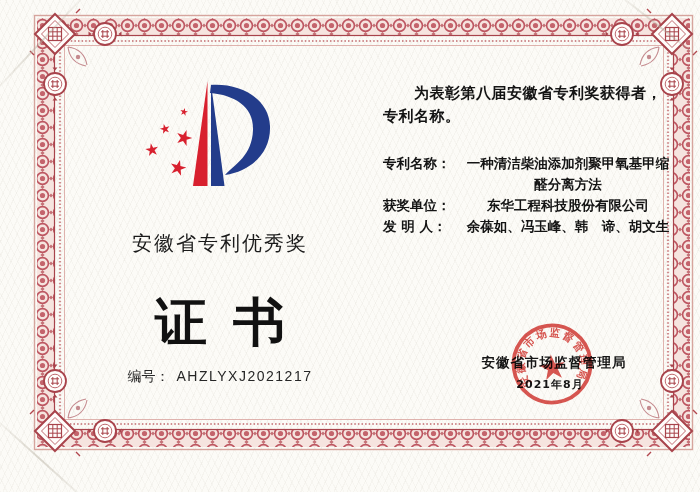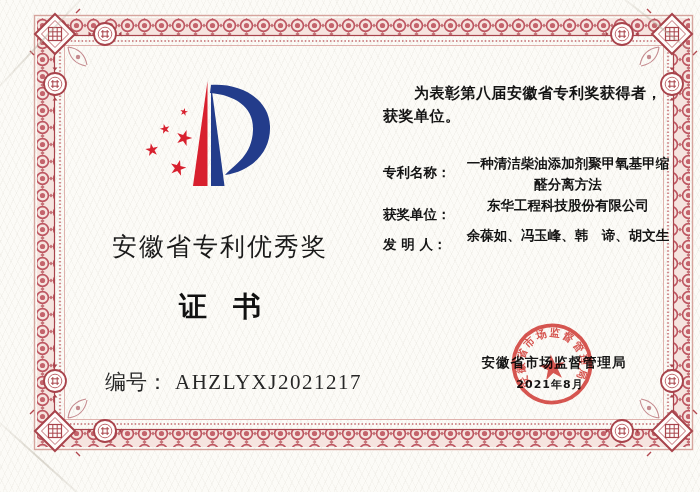--- a/index.html
+++ b/index.html
@@ -6,34 +6,34 @@
   .stage{position:relative;width:700px;height:492px;overflow:hidden;
          font-family:"DejaVu Sans",sans-serif;}
   .paper{position:absolute;inset:0;background-color:#fcfbf7;
     background-image:
       repeating-linear-gradient(115deg, rgba(205,200,188,.14) 0 1px, transparent 1px 6px),
       repeating-linear-gradient(63deg,  rgba(205,200,188,.11) 0 1px, transparent 1px 6px);
   }
   .border-frame{position:absolute;left:0;top:0;}
   .logo{position:absolute;left:140px;top:72px;}
   .award-title{position:absolute;left:108px;top:230px;width:224px;text-align:center;
-    font-family:"DejaVu Serif",serif;font-size:25px;font-weight:500;color:#1a1a1a;
+    font-family:"DejaVu Serif",serif;font-size:20px;font-weight:500;color:#1a1a1a;
     letter-spacing:2px;white-space:nowrap;}
   .cert-title{position:absolute;left:100px;top:288px;width:240px;text-align:center;
-    font-family:"DejaVu Serif",serif;font-size:28px;font-weight:800;color:#111;
+    font-family:"DejaVu Serif",serif;font-size:52px;font-weight:800;color:#111;
     letter-spacing:26px;text-indent:26px;white-space:nowrap;}
   .serial{position:absolute;left:105px;top:368px;width:230px;text-align:center;
-    font-family:Liberation Serif, serif;font-size:21px;color:#262626;white-space:nowrap;}
+    font-family:Liberation Sans, sans-serif;font-size:14px;color:#262626;white-space:nowrap;}
   .serial .serial-num{letter-spacing:1.5px;margin-left:7px;}
   .right-block{position:absolute;left:383px;top:82px;width:290px;color:#141414;}
   .citation{margin:0;font-size:15px;font-weight:700;line-height:22.5px;
     letter-spacing:.5px;text-indent:31px;}
   .fields{margin-top:26px;font-size:13.5px;font-weight:700;line-height:21px;}
   .field-row{display:flex;}
-  .flabel{flex:0 0 80px;white-space:pre;margin-top:9px;}
+  .flabel{flex:0 0 80px;white-space:pre;}
   .fvalue{flex:1;text-align:center;}
   .issuer{position:absolute;left:468px;top:354px;width:172px;text-align:center;
     font-size:13.5px;font-weight:700;color:#161616;letter-spacing:1px;white-space:nowrap;}
   .issue-date{position:absolute;left:468px;top:377px;width:164px;text-align:center;
     font-size:11px;font-weight:700;color:#161616;letter-spacing:1px;}
   .seal{position:absolute;left:494px;top:306px;mix-blend-mode:multiply;opacity:.93;}
   .crease{position:absolute;height:2px;pointer-events:none;
     background:linear-gradient(90deg,transparent,rgba(182,175,160,.5),transparent);}
   .crease.c1{width:150px;left:-35px;top:42px;transform:rotate(-47deg);}
   .crease.c2{width:120px;left:600px;top:26px;transform:rotate(38deg);}
@@ -119,21 +119,21 @@
       </g>
     </svg>
 
     <div class="award-title">安徽省专利优秀奖</div>
     <div class="cert-title">证书</div>
     <div class="serial">
       <span>编号：</span><span class="serial-num">AHZLYXJ2021217</span>
     </div>
 
     <div class="right-block">
-      <p class="citation">为表彰第八届安徽省专利奖获得者，获奖单位。</p>
+      <p class="citation">为表彰第八届安徽省专利奖获得者，专利名称。</p>
       <div class="fields">
         <div class="field-row">
           <span class="flabel">专利名称：</span>
           <span class="fvalue">一种清洁柴油添加剂聚甲氧基甲缩醛分离方法</span>
         </div>
         <div class="field-row">
           <span class="flabel">获奖单位：</span>
           <span class="fvalue">东华工程科技股份有限公司</span>
         </div>
         <div class="field-row">

